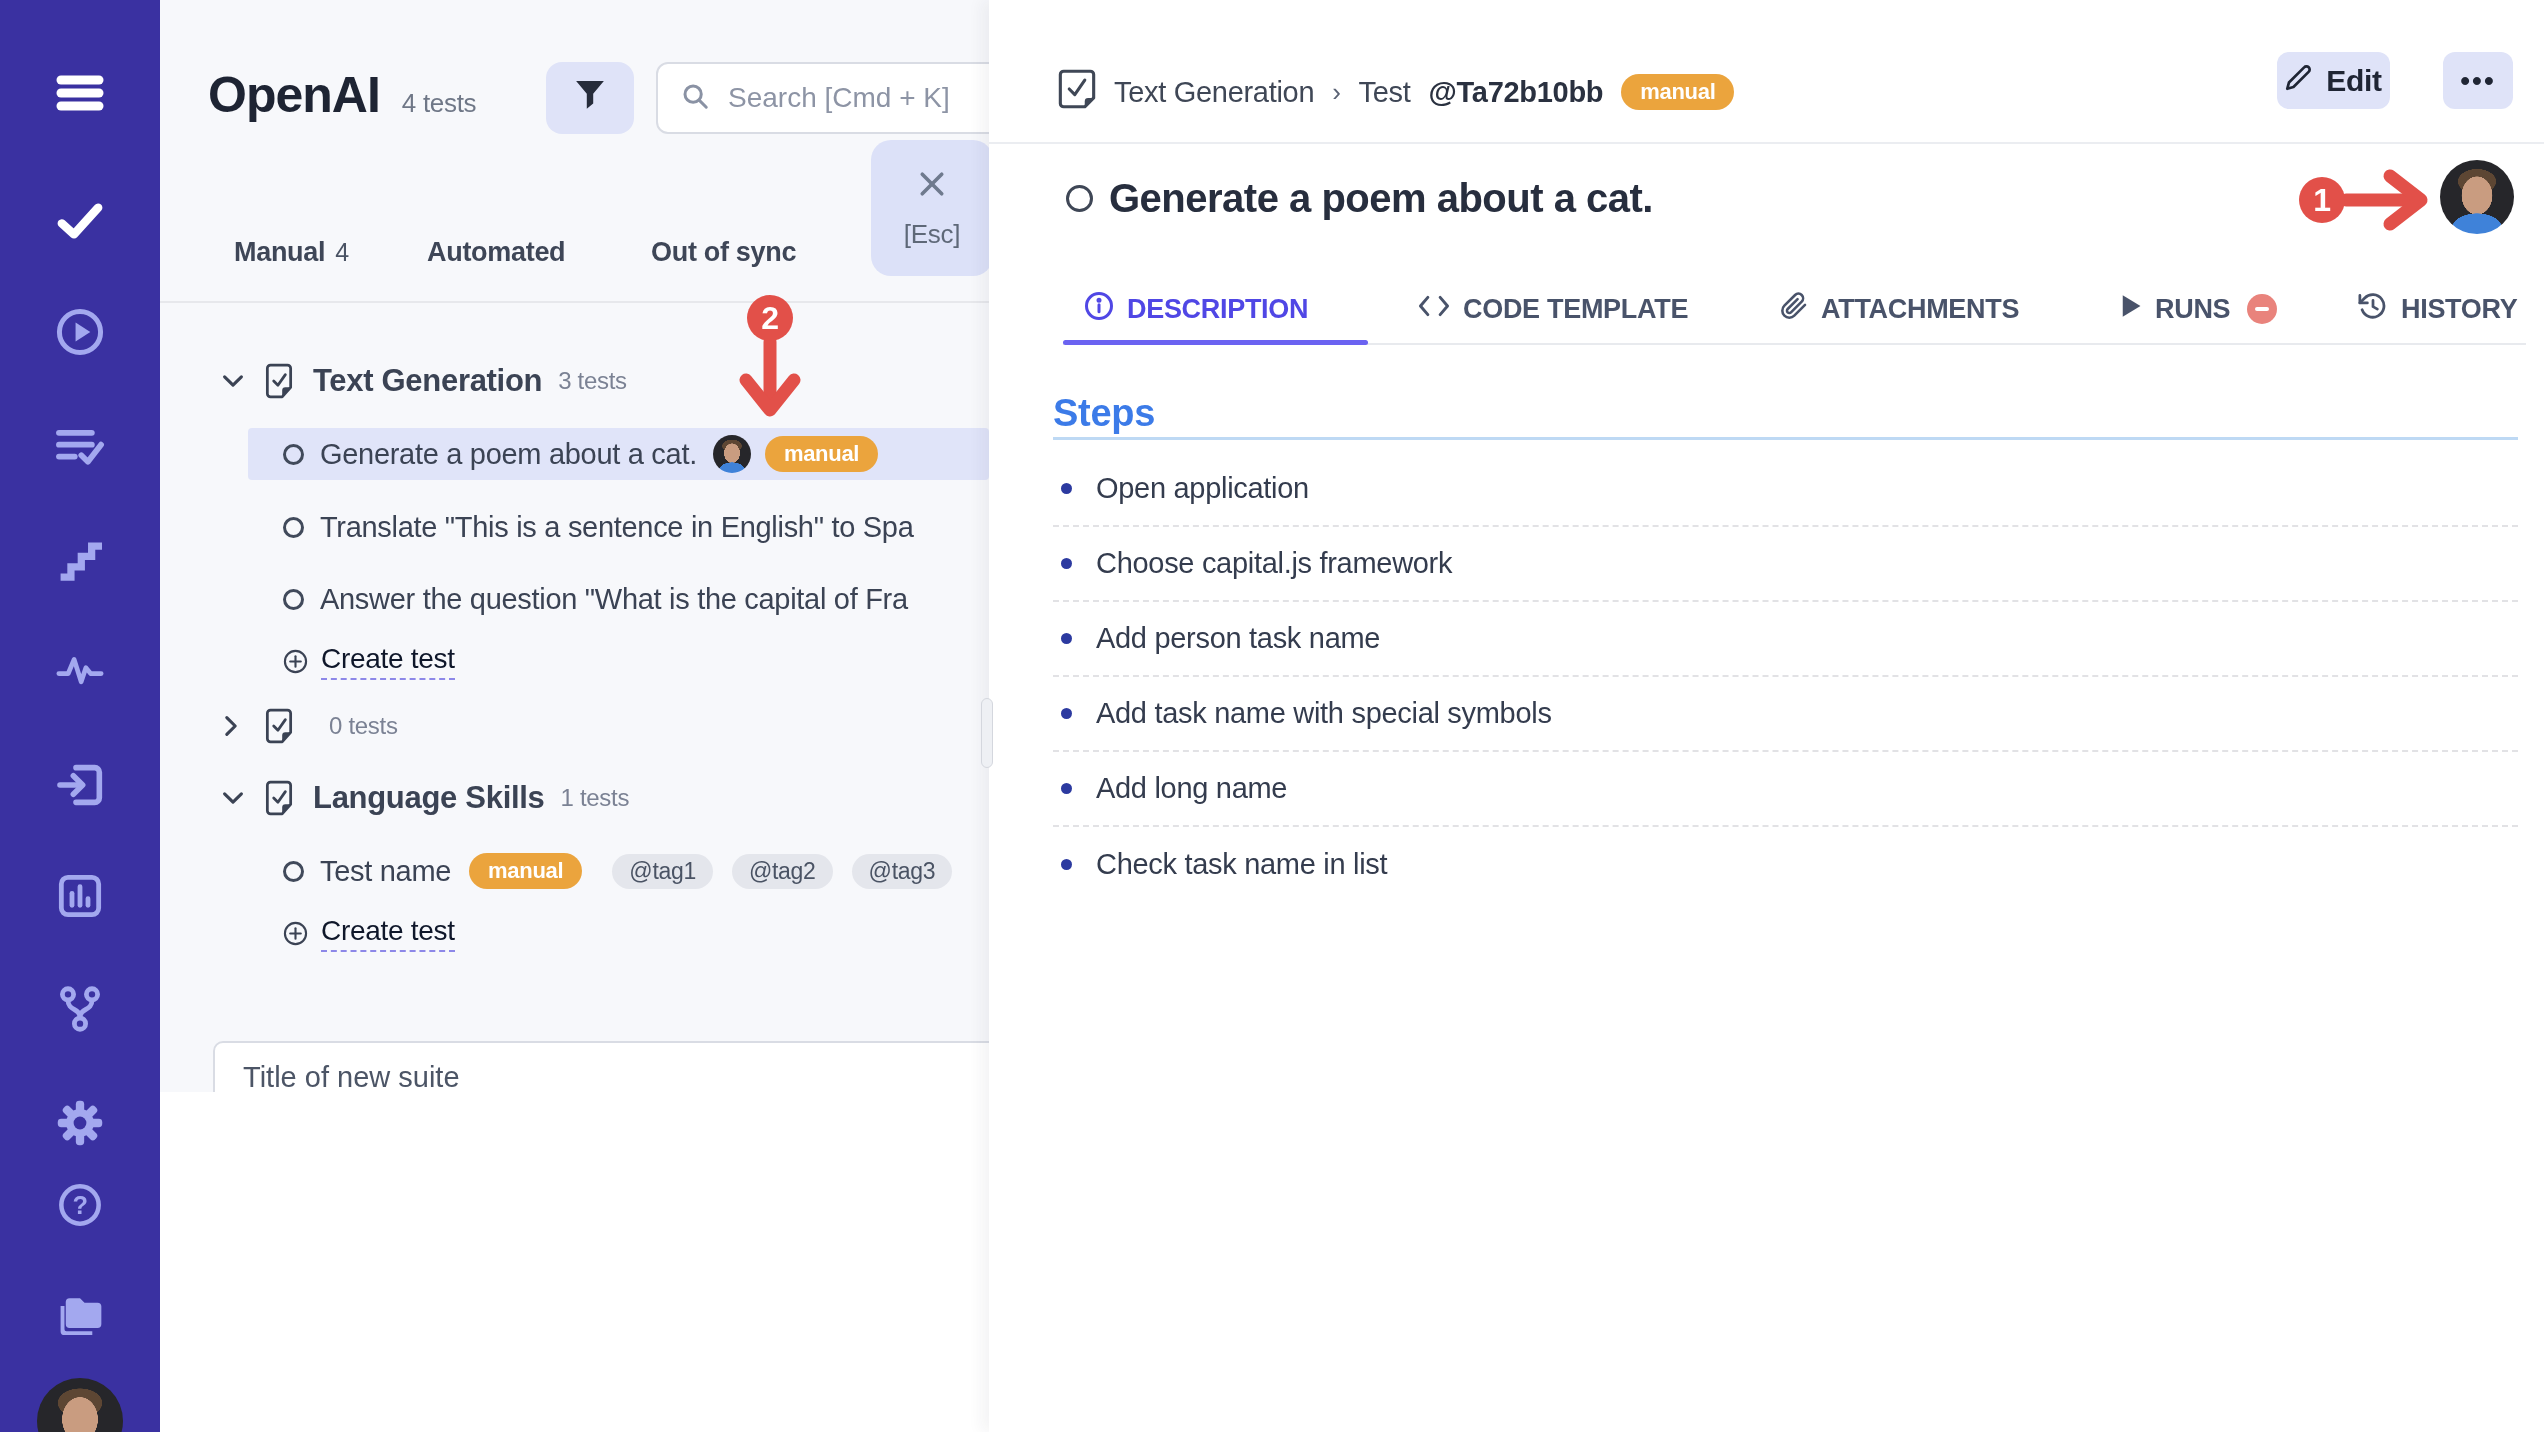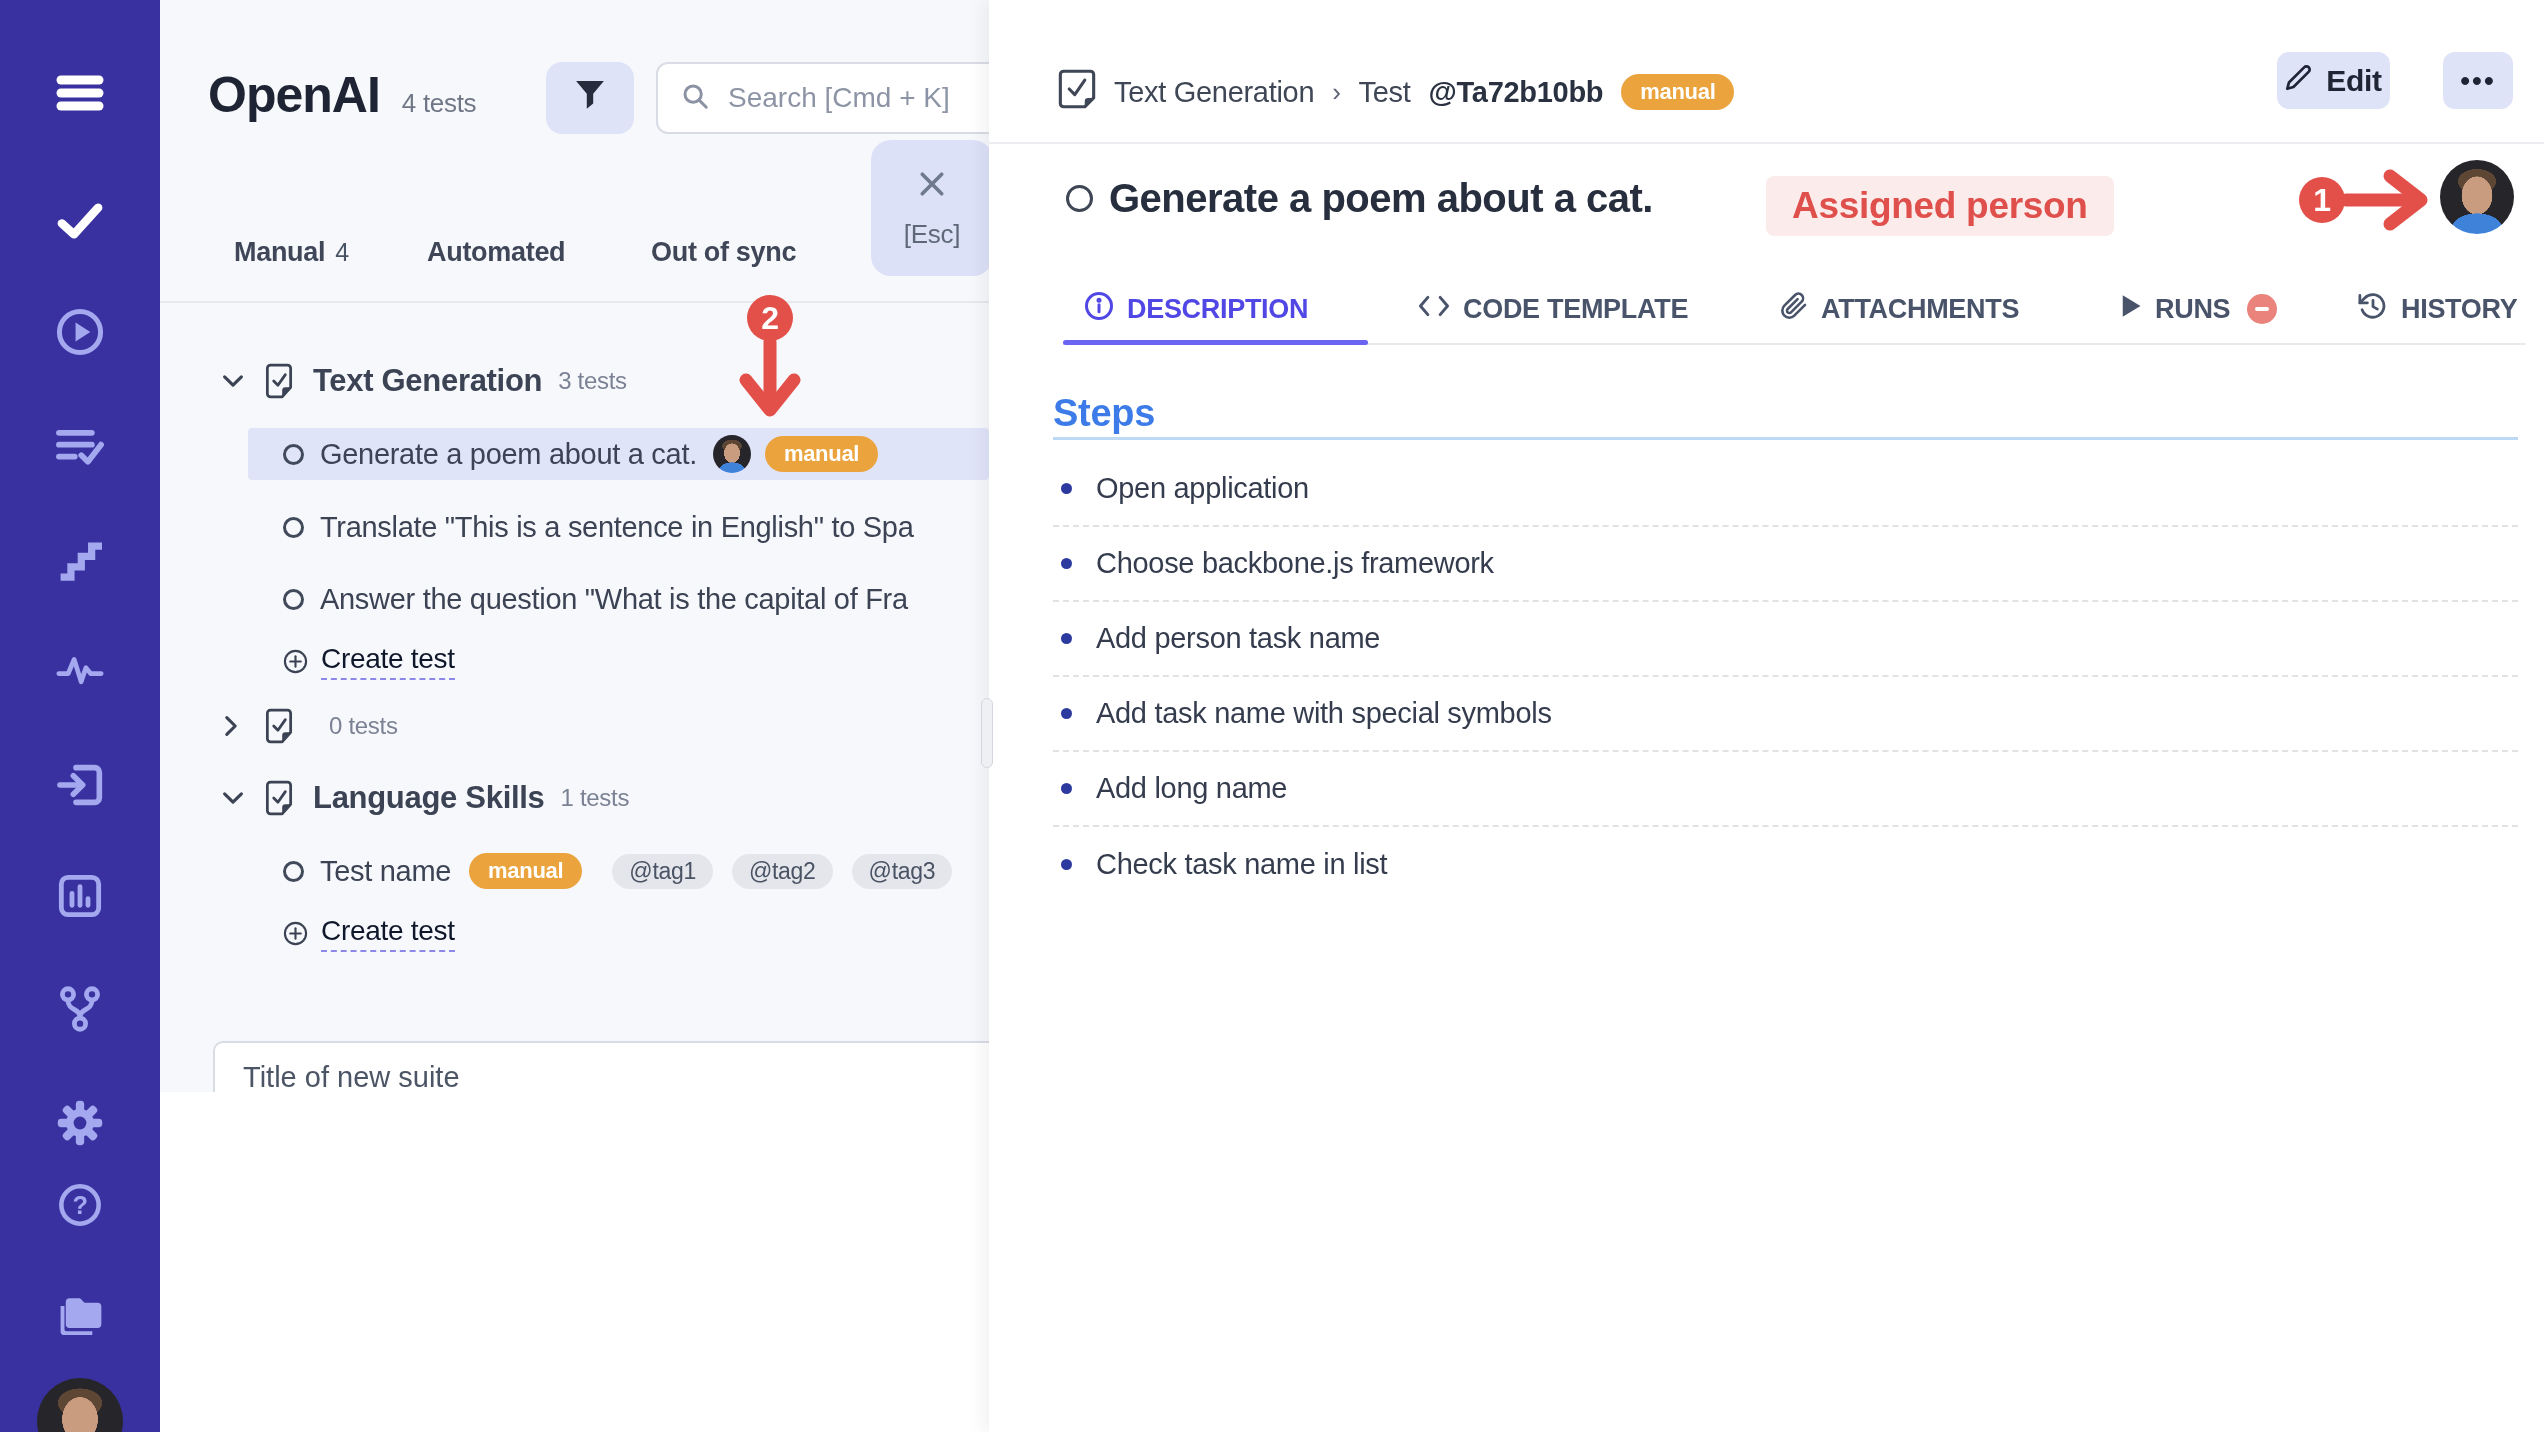--- a/index.html
+++ b/index.html
@@ -377,21 +377,20 @@
       <span>•••</span>
     </div>
 
     <div class="rdiv"></div>
 
     <div class="title-row">
       <span class="title-circle"></span>
       <span class="test-title">Generate a poem about a cat.</span>
     </div>
 
-    <div class="assigned">Assigned person</div>
     <div class="top-avatar avatar"></div>
 
     <div class="rtabs">
       <div class="rtab rtab1 active">
         <span>
           <svg width="30" height="30" viewBox="0 0 24 24" fill="none" stroke="#5047e5" stroke-width="2.4" stroke-linecap="round">
               <circle cx="12" cy="12" r="10"></circle>
               <line x1="12" y1="11" x2="12" y2="16.5"></line>
               <circle cx="12" cy="7.3" r="0.8" fill="#5047e5"></circle>
             </svg>
@@ -441,21 +440,21 @@
     <div class="steps-h">Steps</div>
     <div class="steps-rule"></div>
 
     <ul class="steps">
       <li>
           <span class="dot"></span>
           <span class="step-text">Open application</span>
         </li>
       <li>
           <span class="dot"></span>
-          <span class="step-text">Choose backbone.js framework</span>
+          <span class="step-text">Choose capital.js framework</span>
         </li>
       <li>
           <span class="dot"></span>
           <span class="step-text">Add person task name</span>
         </li>
       <li>
           <span class="dot"></span>
           <span class="step-text">Add task name with special symbols</span>
         </li>
       <li>

